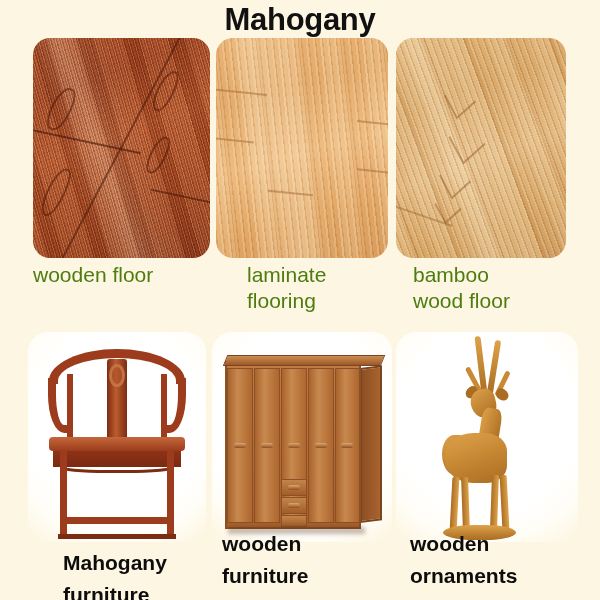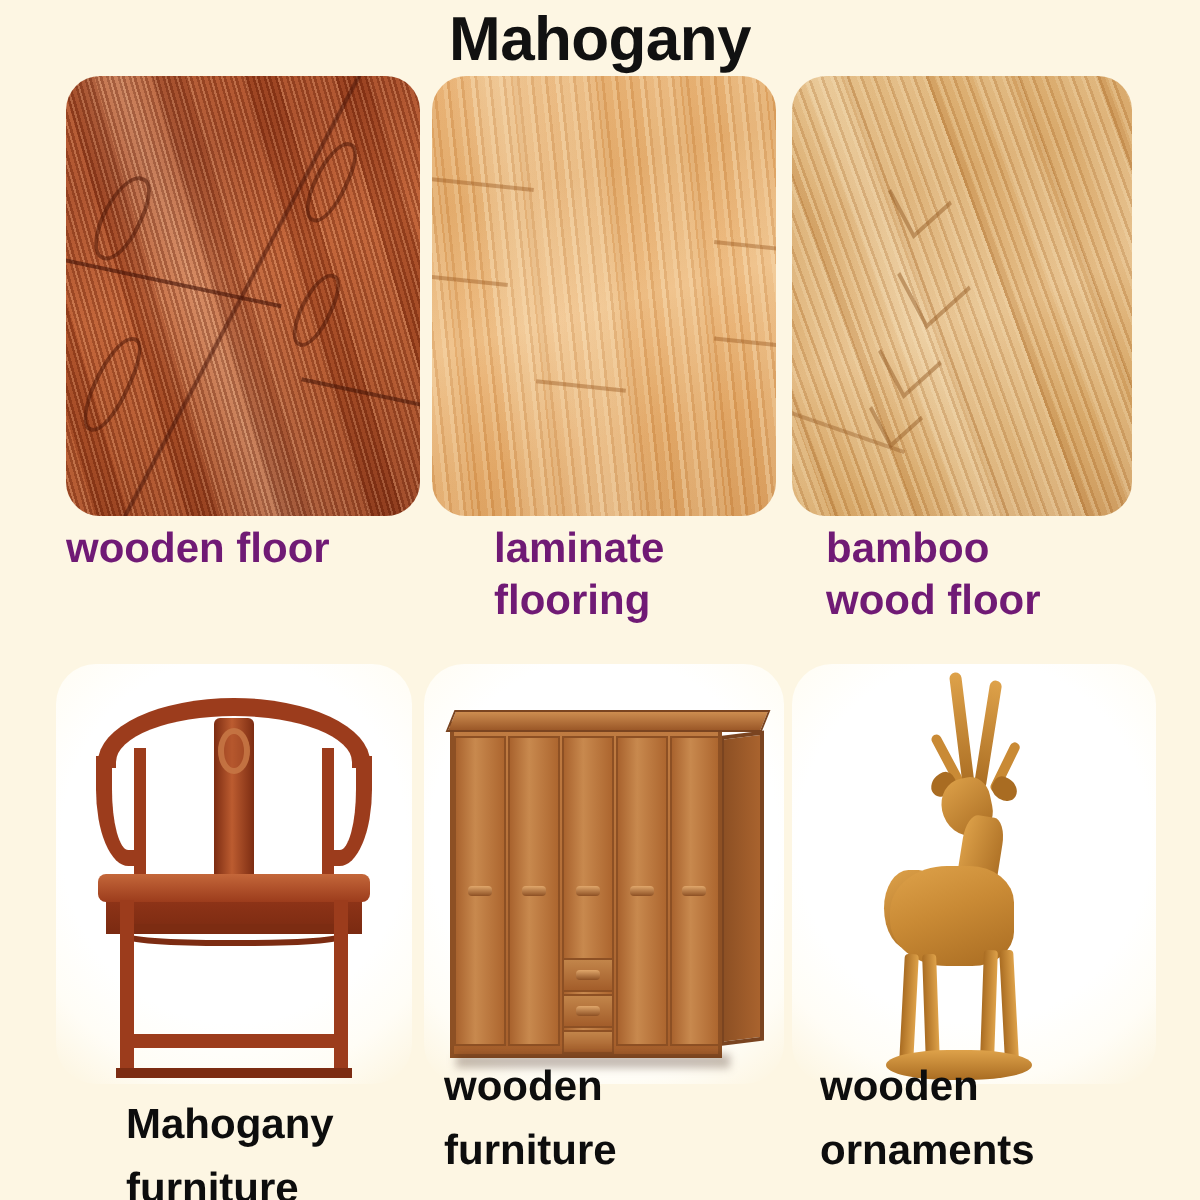--- a/index.html
+++ b/index.html
@@ -35,22 +35,22 @@
     border-radius:20px;
     overflow:hidden;
     background:
       radial-gradient(ellipse 78% 70% at 50% 42%, #ffffff 0%, #ffffff 62%, #fffdf6 82%, rgba(253,246,227,0) 100%);
   }
 
   
   .lbl {
     position:absolute;
     font-size:21px;
-    font-weight:bold;
-    color:#701a75;
+    font-weight:normal;
+    color:#4d7c0f;
     line-height:26px;
     z-index:5;
     white-space:pre-line;
   }
 
   
   #tile1 {
     left:33px; top:38px; width:177px; height:220px;
     background:
       

